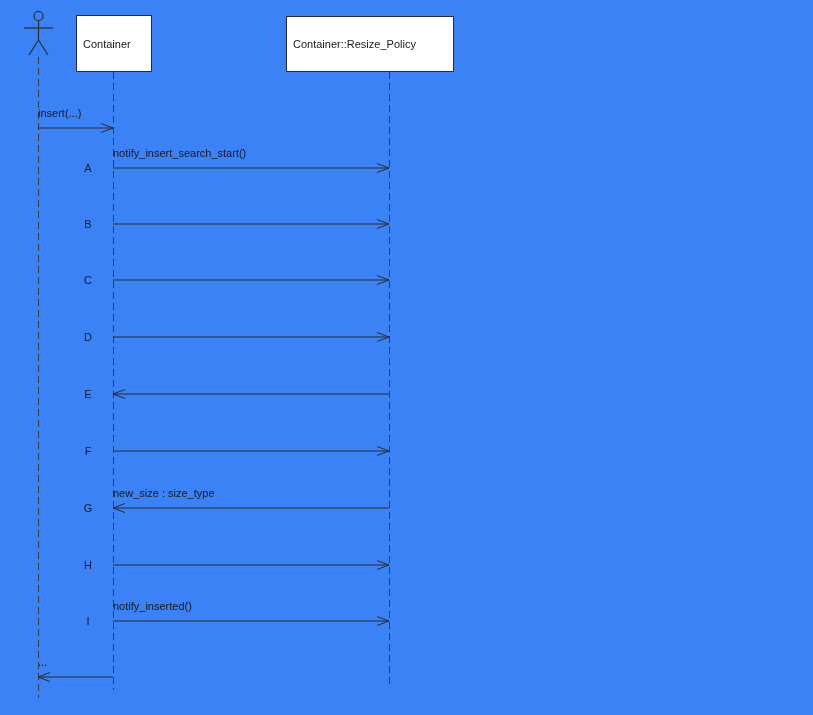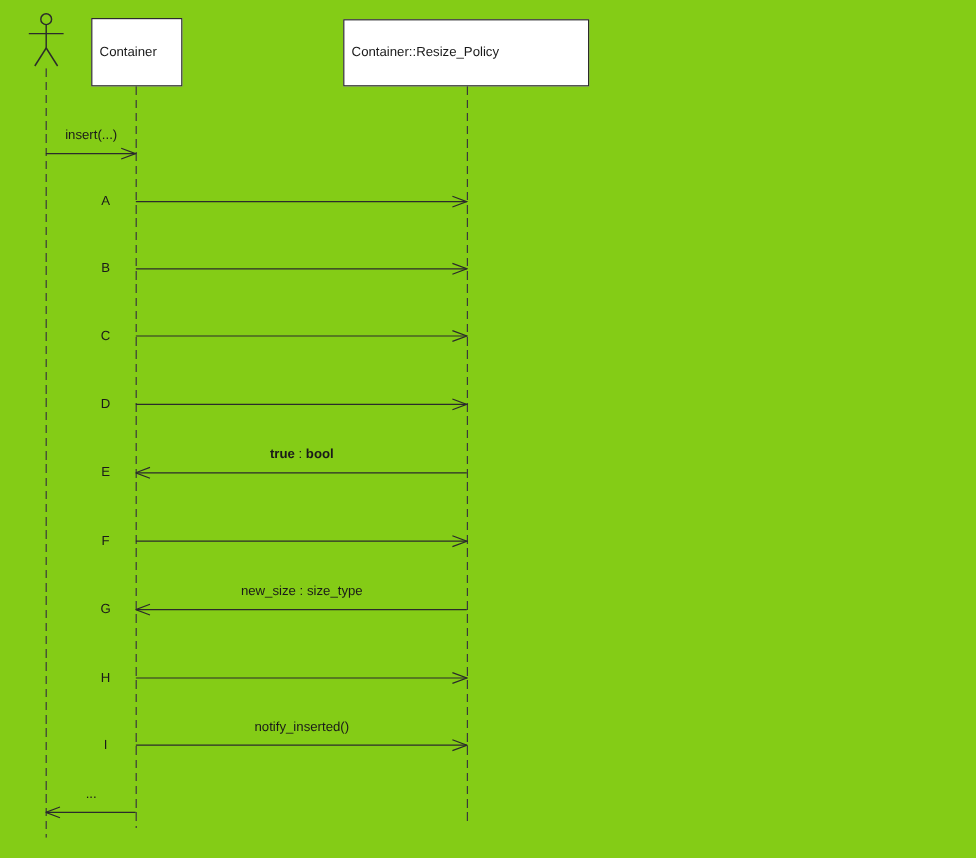--- a/index.html
+++ b/index.html
@@ -5,37 +5,37 @@
   html, body {
     margin: 0;
     padding: 0;
     background: #ffffff;
     font-family: "Liberation Sans", sans-serif;
   }
   #canvas {
     position: relative;
     width: 813px;
     height: 715px;
-    background: #84cc16;
+    background: #3b82f6;
     overflow: hidden;
     color: #1a1a1a;
   }
   .objbox {
     position: absolute;
     box-sizing: border-box;
     border: 1px solid #2b2b2b;
     background: #ffffff;
     display: flex;
     align-items: center;
     padding-left: 6px;
     font-size: 11px;
     color: #1a1a1a;
   }
   #container-box { left: 76px; top: 15px; width: 76px; height: 57px; }
-  #resize-policy-box { left: 286px; top: 16px; width: 205px; height: 56px; }
+  #resize-policy-box { left: 286px; top: 16px; width: 168px; height: 56px; }
   .lifeline {
     position: absolute;
     width: 1px;
     background: repeating-linear-gradient(to bottom, #3a3a3a 0 7px, transparent 7px 11px);
   }
   #actor-lifeline { left: 38px; top: 57px; height: 641px; }
   #container-lifeline { left: 113px; top: 72px; height: 618px; }
   #resize-policy-lifeline { left: 389px; top: 72px; height: 616px; }
   #actor-figure {
     position: absolute;
@@ -46,21 +46,20 @@
     left: 0;
     top: calc(var(--y) - 21px);
     width: 813px;
     height: 30px;
   }
   .mrow .label {
     position: absolute;
     top: 0;
     height: 14px;
     font-size: 11px;
-    text-align: center;
     white-space: pre;
     color: #1a1a1a;
   }
   .mrow .label.long { left: 113px; width: 277px; }
   .mrow .label.short { left: 38px; width: 76px; }
   .mrow .letter {
     position: absolute;
     left: 78px;
     width: 20px;
     top: 13px;
@@ -103,20 +102,21 @@
   <div class="mrow" style="--y:128px">
     <div class="label short">insert(...)</div>
     <svg class="arrow short" width="76" height="14">
       <line x1="0" y1="7" x2="75" y2="7"></line>
       <polyline points="63,2.5 75,7 63,11.5"></polyline>
     </svg>
   </div>
 
   <div class="mrow" style="--y:168px">
     <div class="letter">A</div>
+    <div class="label long">notify_insert_search_start()</div>
     <svg class="arrow long" width="277" height="14">
       <line x1="0" y1="7" x2="276" y2="7"></line>
       <polyline points="264,2.5 276,7 264,11.5"></polyline>
     </svg>
   </div>
 
   <div class="mrow" style="--y:224px">
     <div class="letter">B</div>
     <svg class="arrow long" width="277" height="14">
       <line x1="0" y1="7" x2="276" y2="7"></line>
@@ -135,21 +135,20 @@
   <div class="mrow" style="--y:337px">
     <div class="letter">D</div>
     <svg class="arrow long" width="277" height="14">
       <line x1="0" y1="7" x2="276" y2="7"></line>
       <polyline points="264,2.5 276,7 264,11.5"></polyline>
     </svg>
   </div>
 
   <div class="mrow" style="--y:394px">
     <div class="letter">E</div>
-    <div class="label long"><span class="bold">true</span><span> : </span><span class="bold">bool</span></div>
     <svg class="arrow long" width="277" height="14">
       <line x1="0" y1="7" x2="276" y2="7"></line>
       <polyline points="12,2.5 0,7 12,11.5"></polyline>
     </svg>
   </div>
 
   <div class="mrow" style="--y:451px">
     <div class="letter">F</div>
     <svg class="arrow long" width="277" height="14">
       <line x1="0" y1="7" x2="276" y2="7"></line>

